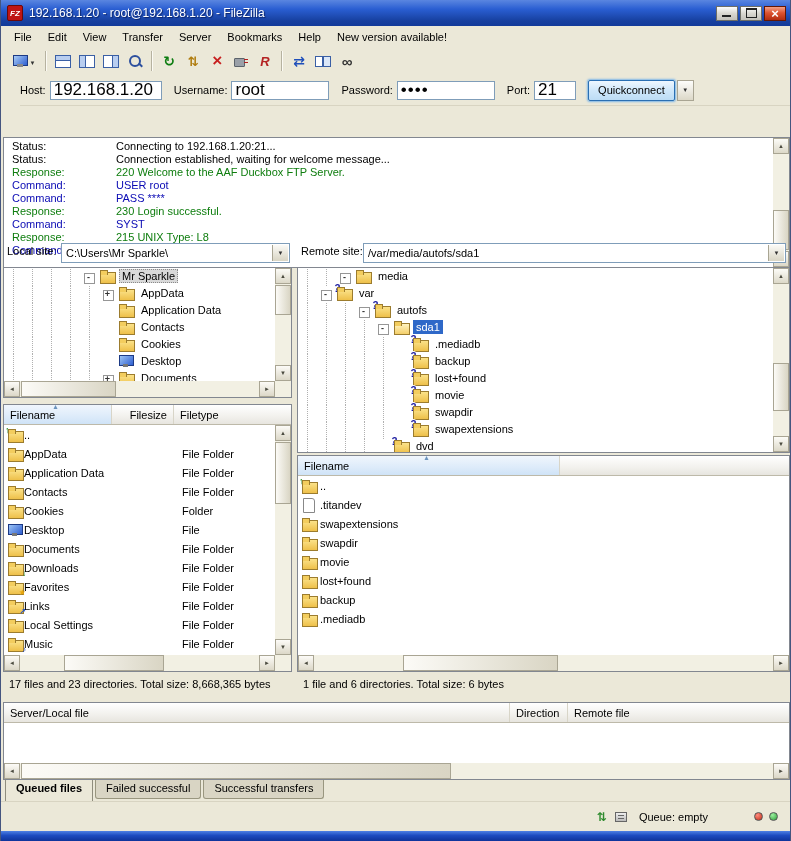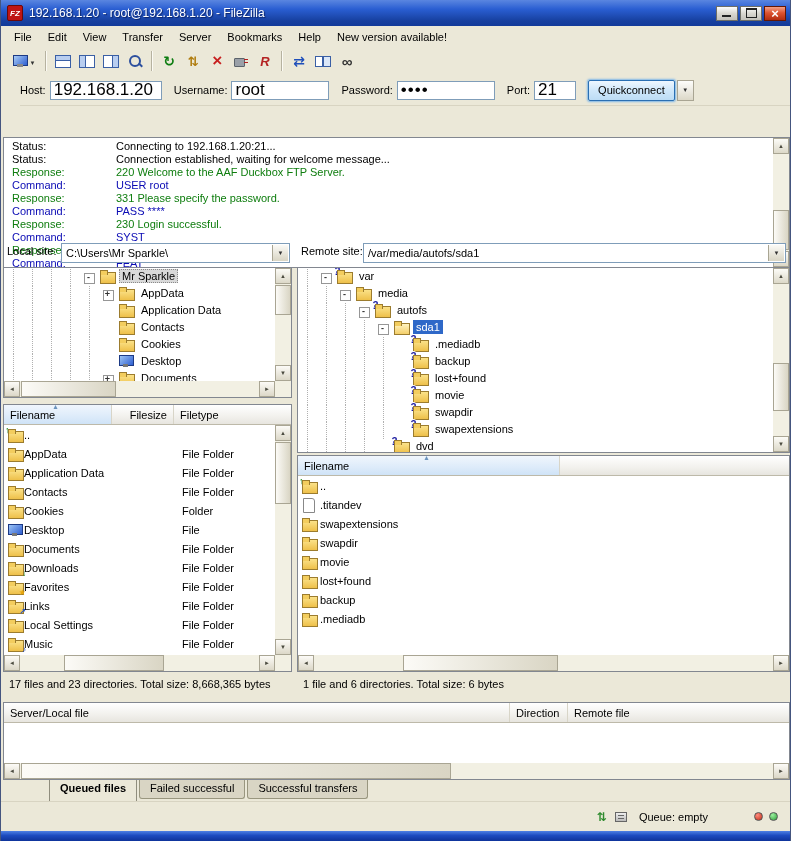--- a/index.html
+++ b/index.html
@@ -179,21 +179,21 @@
 
   
   #queuebox { position:absolute; left:2px; top:702px; width:787px; height:78px; background:#fff;
     border:1px solid #828790; overflow:hidden; }
   .qc-file { width:506px; } .qc-dir { width:58px; }
 
   
   #tabs { position:absolute; left:4px; top:780px; height:21px; display:flex; align-items:flex-start; }
   .tab { padding:2px 10px 0 10px; height:19px; background:#d9d5c4; border:1px solid #99967f; border-top:none;
     border-radius:0 0 3px 3px; margin-right:2px; white-space:nowrap; }
-  .tab.active { background:#ebe8d8; border-color:#8f8d7d; font-weight:bold; height:36px;margin-left:44px; }
+  .tab.active { background:#ebe8d8; border-color:#8f8d7d; font-weight:bold; height:36px; }
 
   
   #statusbar { position:absolute; left:0; top:801px; width:791px; height:30px; background:#ebe8d8;
     border-top:1px solid #d8d4c2; display:flex; align-items:center; }
   .sb-updown::before { content:"⇅"; color:#2e8b2e; font-weight:bold; font-size:12px; }
   .sb-srv { width:12px; height:10px; border:1px solid #666; background:linear-gradient(#eee,#bbb); position:relative;
     display:inline-block; }
   .sb-srv::before { content:""; position:absolute; left:2px; right:2px; top:2px; height:1px; background:#666;
     box-shadow:0 3px 0 #666; }
   #queue-status { margin:0 40px 0 12px; }
@@ -289,21 +289,20 @@
     <input id="qc-port" class="qc-input" value="21" style="">
     <button id="qc-btn">Quickconnect</button>
     <span id="qc-dd"></span>
   </div>
 
   <div id="log">
     <div class="logline"><span class="lp k-status">Status:</span><span class="k-status">Connecting to 192.168.1.20:21...</span></div>
     <div class="logline"><span class="lp k-status">Status:</span><span class="k-status">Connection established, waiting for welcome message...</span></div>
     <div class="logline"><span class="lp k-response">Response:</span><span class="k-response">220 Welcome to the AAF Duckbox FTP Server.</span></div>
     <div class="logline"><span class="lp k-command">Command:</span><span class="k-command">USER root</span></div>
-    <div class="logline"><span class="lp k-response">Response:</span><span class="k-response">331 Please specify the password.</span></div>
     <div class="logline"><span class="lp k-command">Command:</span><span class="k-command">PASS ****</span></div>
     <div class="logline"><span class="lp k-response">Response:</span><span class="k-response">230 Login successful.</span></div>
     <div class="logline"><span class="lp k-command">Command:</span><span class="k-command">SYST</span></div>
     <div class="logline"><span class="lp k-response">Response:</span><span class="k-response">215 UNIX Type: L8</span></div>
     <div class="logline"><span class="lp k-command">Command:</span><span class="k-command">FEAT</span></div>
     <div class="vsb" id="log-sb">
       <b class="sbtn up"></b>
       <b class="sthumb"></b>
       <b class="sbtn dn"></b>
     </div>
@@ -404,30 +403,30 @@
       <b class="sbtn lt"></b>
       <b class="sthumb"></b>
       <b class="sbtn rt"></b>
     </div>
     <b class="sbcorner"></b>
   </div>
 
   <div class="treebox" id="rtree">
     <div class="trow">
         <b class="tg"></b>
+        <b class="tg"></b>
         <b class="texp minus"></b>
+        <span class="ico folder"></span>
+        <span class="tlabel">media</span>
+      </div>
+    <div class="trow">
+        <b class="tg"></b>
+        <b class="texp minus"></b>
         <span class="ico folder q"><i class="qm"></i></span>
         <span class="tlabel">var</span>
-      </div>
-    <div class="trow">
-        <b class="tg"></b>
-        <b class="tg"></b>
-        <b class="texp minus"></b>
-        <span class="ico folder"></span>
-        <span class="tlabel">media</span>
       </div>
     <div class="trow">
         <b class="tg"></b>
         <b class="tg"></b>
         <b class="tg"></b>
         <b class="texp minus"></b>
         <span class="ico folder q"><i class="qm"></i></span>
         <span class="tlabel">autofs</span>
       </div>
     <div class="trow">

